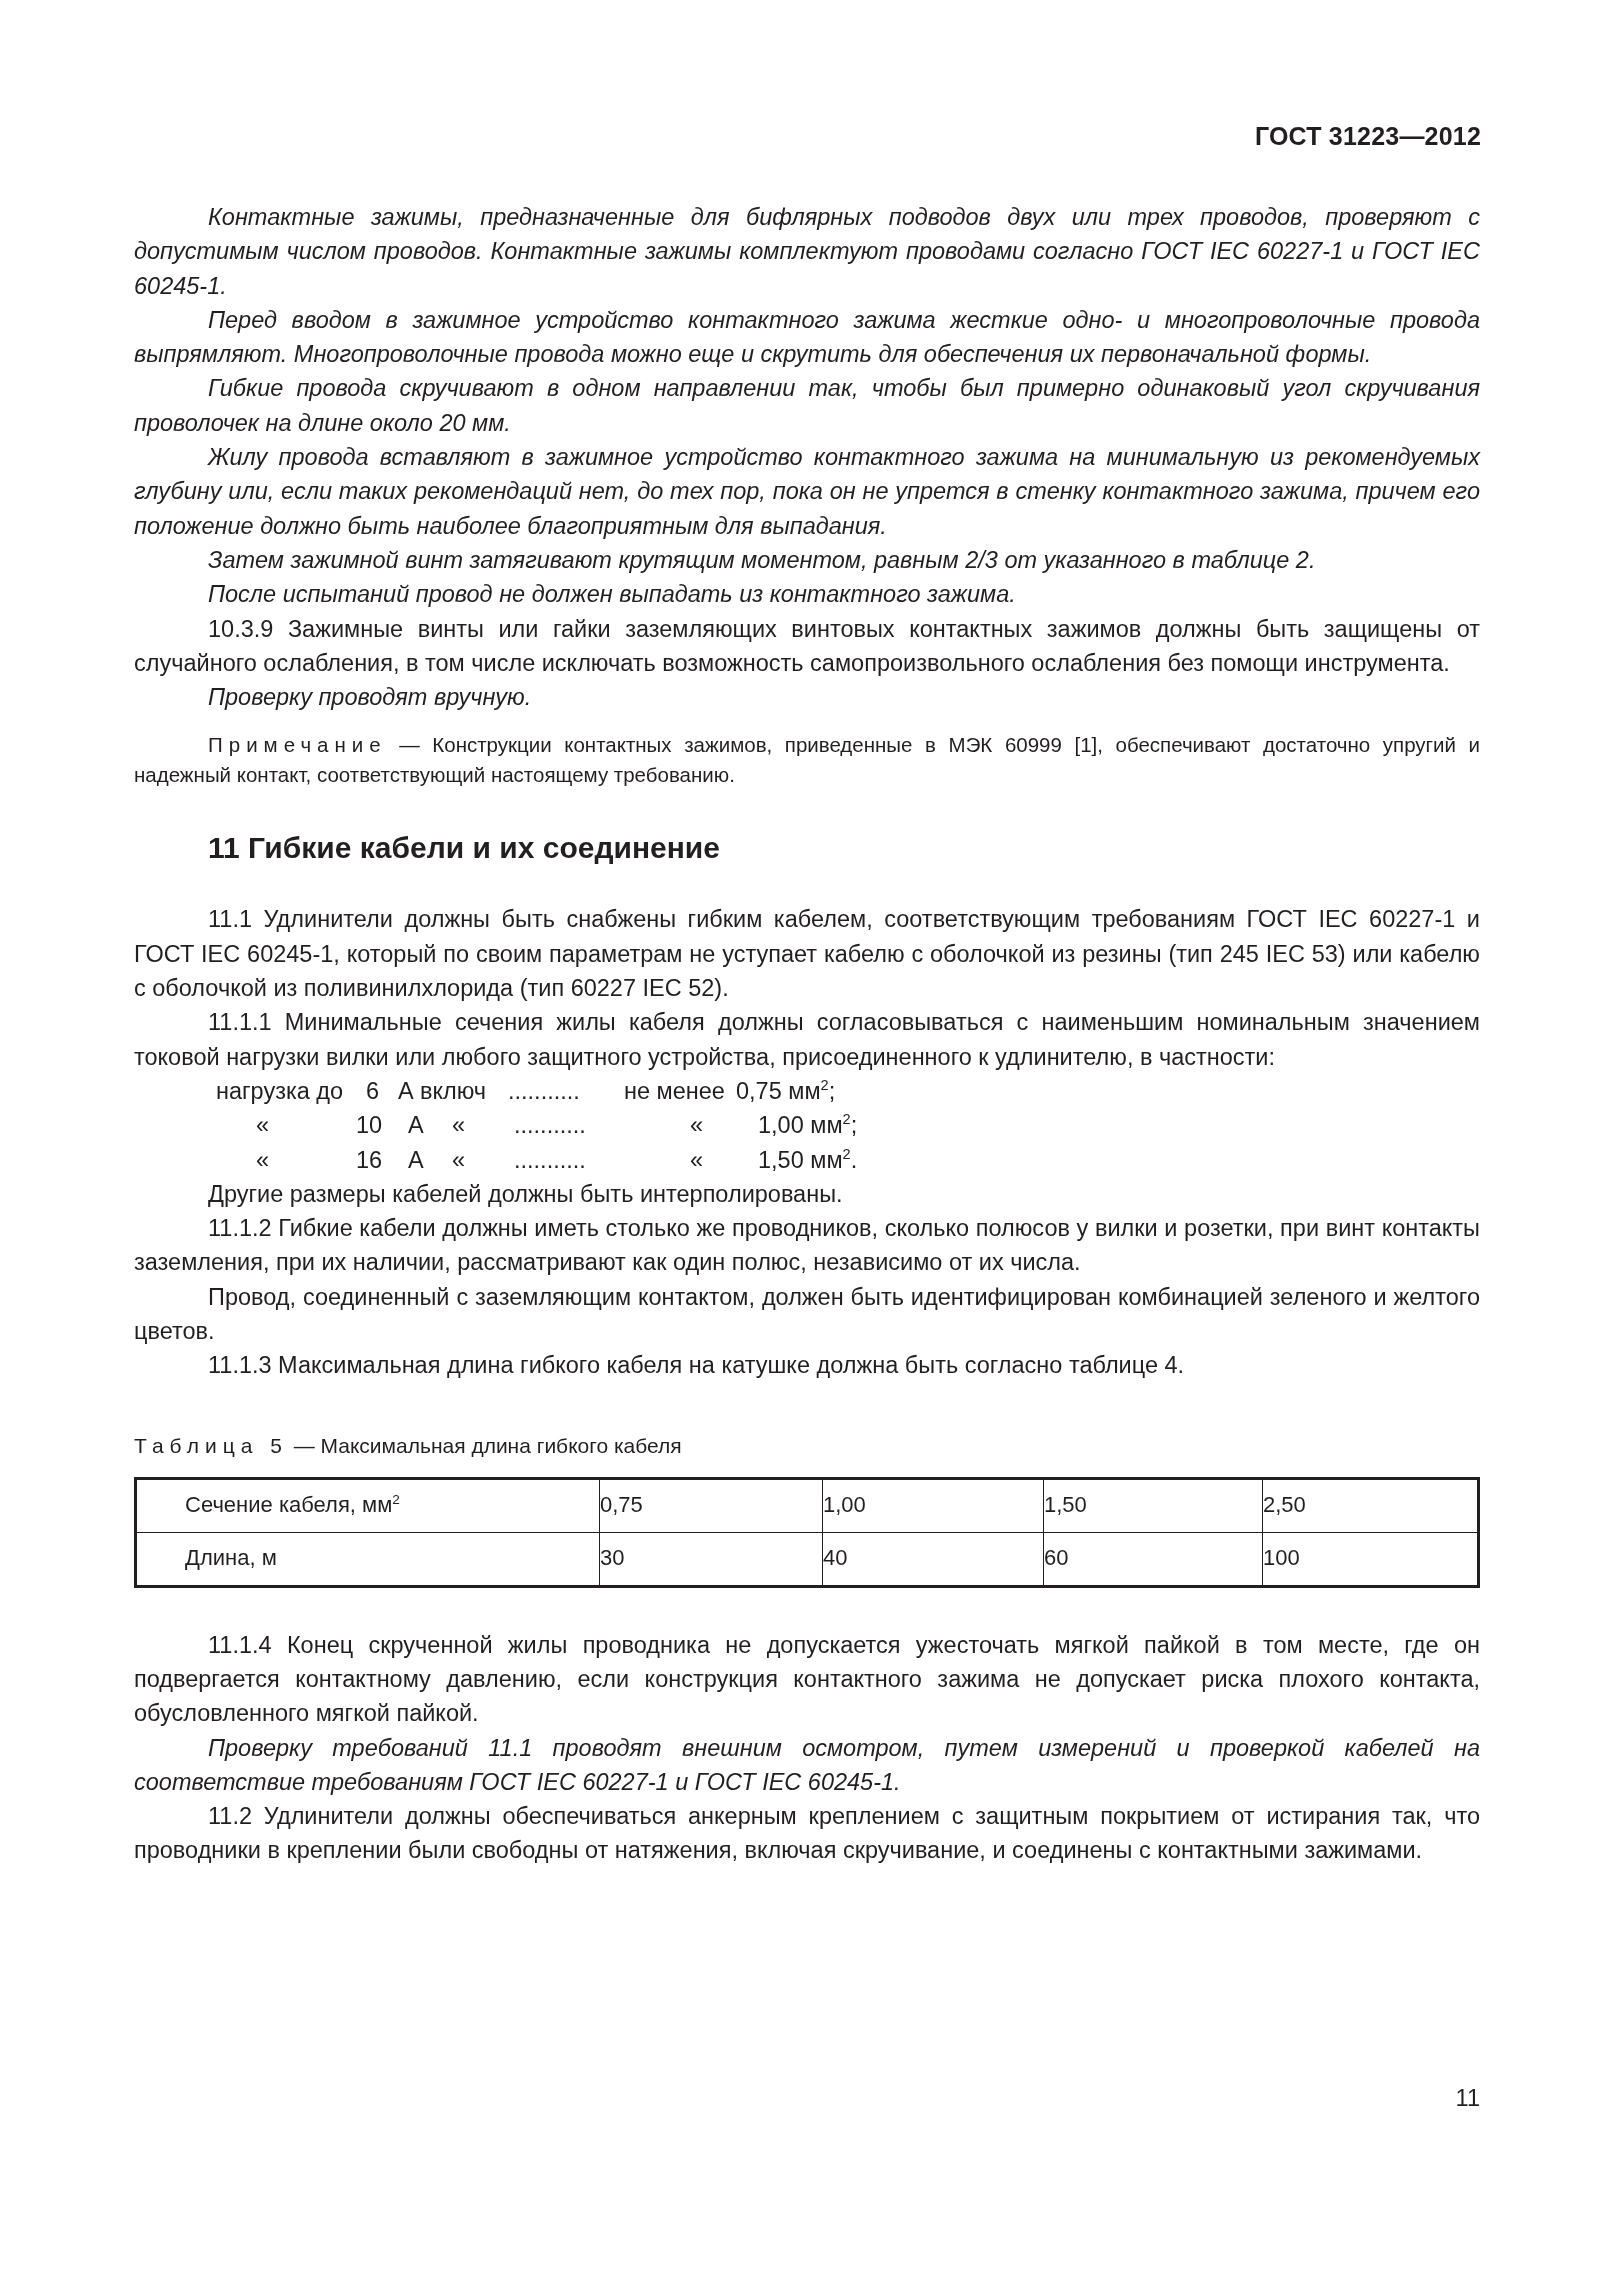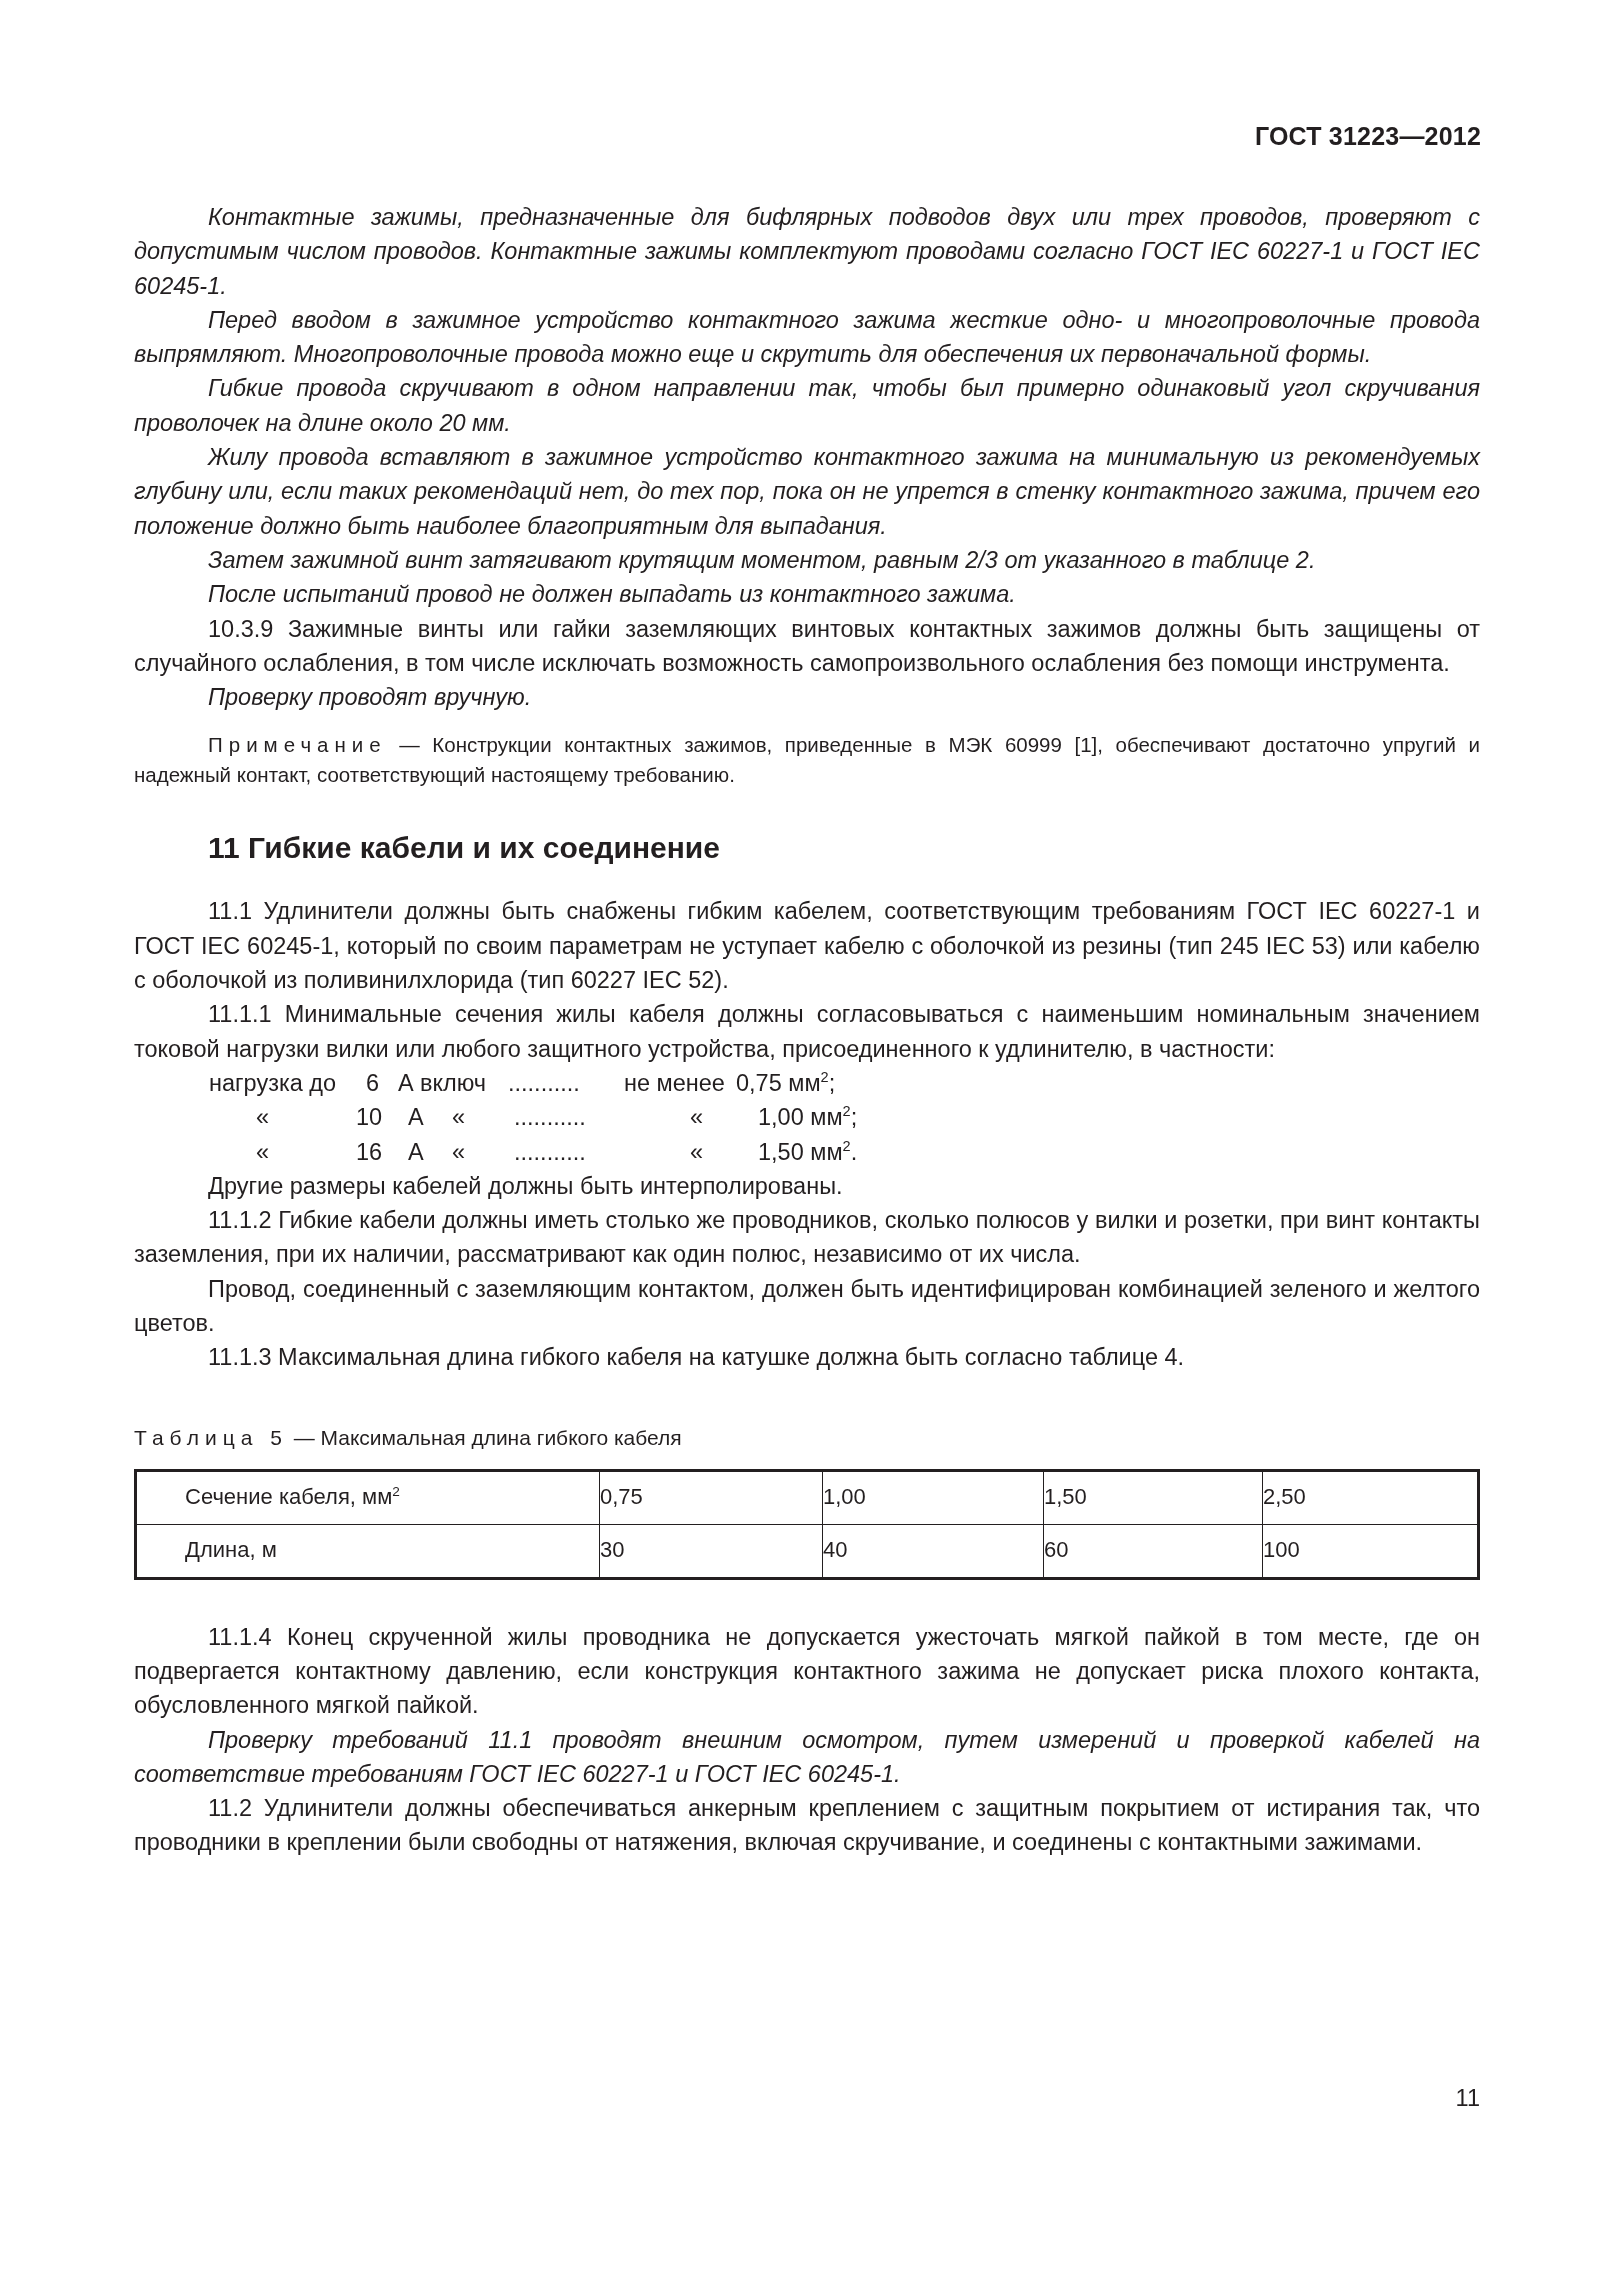--- a/index.html
+++ b/index.html
@@ -7,21 +7,21 @@
          font-family: "Liberation Sans", sans-serif; color: #231f20; }
   .page { position: absolute; left: 0; top: 0; width: 1614px; height: 2283px; }
   .header { position: absolute; right: 133px; top: 122px; font-weight: bold; font-size: 25px; letter-spacing: 0.2px; }
   .content { position: absolute; left: 134px; top: 200px; width: 1346px; font-size: 23.5px; line-height: 34.3px; }
   p { margin: 0; text-align: justify; text-indent: 74px; }
   p.noind { text-indent: 0; }
   .it { font-style: italic; }
   .note { font-size: 20.5px; line-height: 30px; margin-top: 16px; }
   .spaced { letter-spacing: 6px; }
   h2 { margin: 38px 0 0 74px; font-size: 30px; font-weight: bold; line-height: 40px; }
-  .after-h2 { margin-top: 26px; }
+  .after-h2 { margin-top: 34px; }
   .list { margin-left: 74px; }
   .list-row { position: relative; height: 34.3px; white-space: nowrap; }
   .list-row span { position: absolute; top: 0; }
   sup { font-size: 62%; line-height: 0; vertical-align: super; }
   .tcaption { margin-top: 48px; font-size: 21px; line-height: 30px; }
   table { margin-top: 16px; width: 1346px; border-collapse: collapse; font-size: 22px; }
   td { border: 1.5px solid #231f20; height: 52px; text-align: left; padding: 0; }
   td.lbl { text-align: left; padding-left: 48px; width: 414px; }
   table { border: 3.5px solid #231f20; }
   .after-table { margin-top: 40px; }
@@ -45,21 +45,21 @@
 
     <p class="note"><span class="spaced">Примечание</span><span> — Конструкции контактных зажимов, приведенные в МЭК 60999 [1], обеспечивают достаточно упругий и надежный контакт, соответствующий настоящему требованию.</span></p>
 
     <h2>11 Гибкие кабели и их соединение</h2>
 
     <p class="after-h2">11.1 Удлинители должны быть снабжены гибким кабелем, соответствующим требованиям ГОСТ IEC 60227-1 и ГОСТ IEC 60245-1, который по своим параметрам не уступает кабелю с оболочкой из резины (тип 245 IEC 53) или кабелю с оболочкой из поливинилхлорида (тип 60227 IEC 52).</p>
     <p>11.1.1 Минимальные сечения жилы кабеля должны согласовываться с наименьшим номинальным значением токовой нагрузки вилки или любого защитного устройства, присоединенного к удлинителю, в частности:</p>
 
     <div class="list">
       <div class="list-row">
-        <span style="left:1px">нагрузка до</span>
+        <span style="left:8px">нагрузка до</span>
         <span style="left:158px">6</span>
         <span style="left:190px">А</span>
         <span style="left:212px">включ</span>
         <span style="left:300px">...........</span>
         <span style="left:416px">не менее</span>
         <span style="left:528px"><span style="position:static">0,75 мм</span><sup style="position:static">2</sup><span style="position:static">;</span></span>
       </div>
       <div class="list-row">
         <span style="left:48px">«</span>
         <span style="left:148px">10</span>

